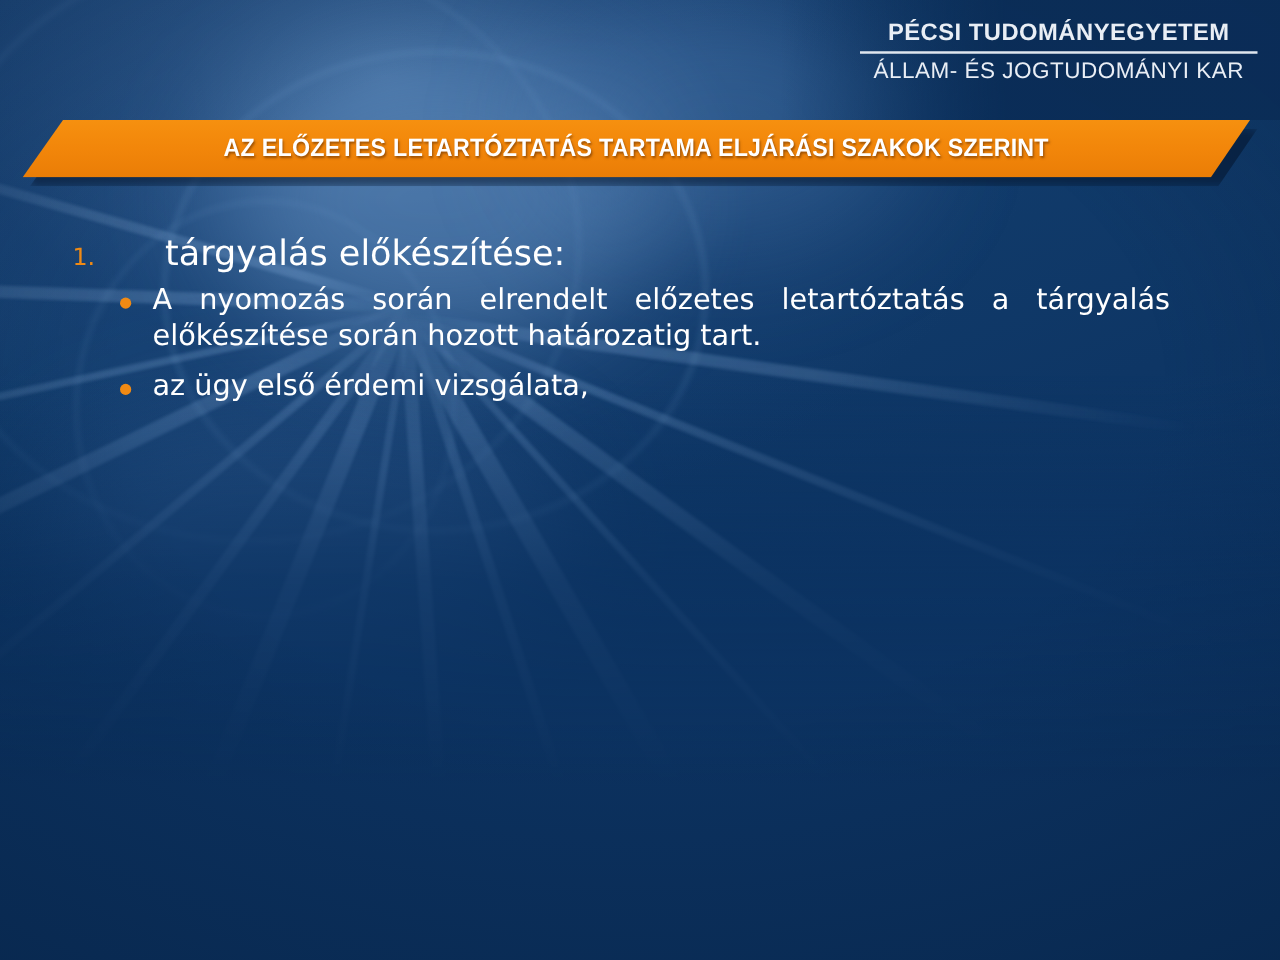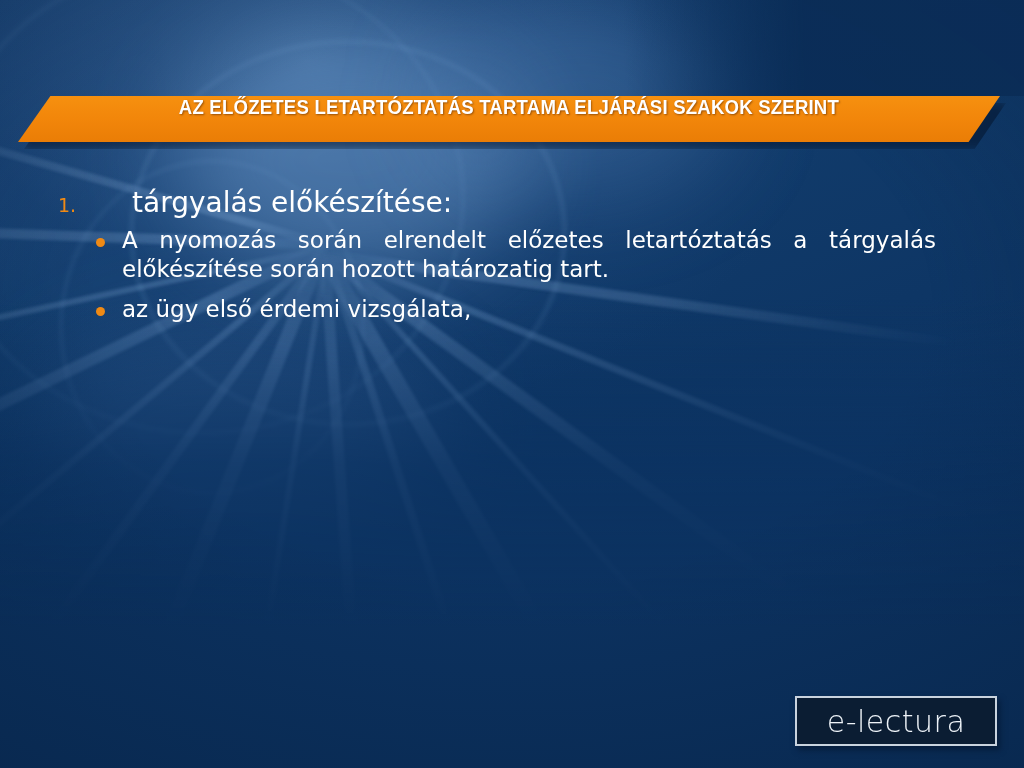--- a/index.html
+++ b/index.html
@@ -126,20 +126,21 @@
     filter: blur(4px);
     clip-path: polygon(3.3% 0%, 100% 0%, 96.8% 100%, 0% 100%);
   }
   .banner {
     position: absolute;
     left: 0; top: 0;
     width: 982px; height: 46px;
     background: linear-gradient(to bottom, #f6900f 0%, #f2860a 50%, #ea7d06 100%);
     clip-path: polygon(3.3% 0%, 100% 0%, 96.8% 100%, 0% 100%);
     display: flex;
+    align-items: center;
     justify-content: center;
   }
   .banner-title {
     color: #ffffff;
     font-family: "Liberation Sans", sans-serif;
     font-size: 20px;
     font-weight: 700;
     letter-spacing: 0.2px;
     transform: scaleX(0.93);
     text-shadow: 1px 1px 2px rgba(80,35,0,0.55);
@@ -252,20 +253,25 @@
   <div class="swoosh" style="left:-60px; top:-40px; width:520px; height:470px;"></div>
 
   <div class="softblob" style="left:180px; top:40px; width:340px; height:240px; background:rgba(120,165,215,0.40);"></div>
   <div class="softblob" style="left:30px; top:330px; width:420px; height:200px; background:rgba(75,120,175,0.30);"></div>
   <div class="softblob" style="left:430px; top:0px; width:300px; height:200px; background:rgba(100,145,200,0.26);"></div>
 
   <div class="bg-bottomfade"></div>
   <div class="bg-vignette"></div>
 
   <div class="logo-plate"></div>
+  <div class="uni-logo">
+    <div class="uni-line1">PÉCSI TUDOMÁNYEGYETEM</div>
+    <div class="uni-rule"></div>
+    <div class="uni-line2">ÁLLAM- ÉS JOGTUDOMÁNYI KAR</div>
+  </div>
 
   <div class="banner-wrap">
     <div class="banner-shadow"></div>
     <div class="banner">
       <div class="banner-title">AZ ELŐZETES LETARTÓZTATÁS TARTAMA ELJÁRÁSI SZAKOK SZERINT</div>
     </div>
   </div>
 
   <div class="content">
 
@@ -283,17 +289,14 @@
 
       <div class="bullet-item">
         <div class="dot"></div>
         <div class="bullet-text nojust">az ügy első érdemi vizsgálata,</div>
       </div>
 
 
     </div>
   </div>
 
-  <div class="elect-wrap">
-    <div class="elect-text">e-lectura</div>
-  </div>
 
 </div>
 
 </body></html>

